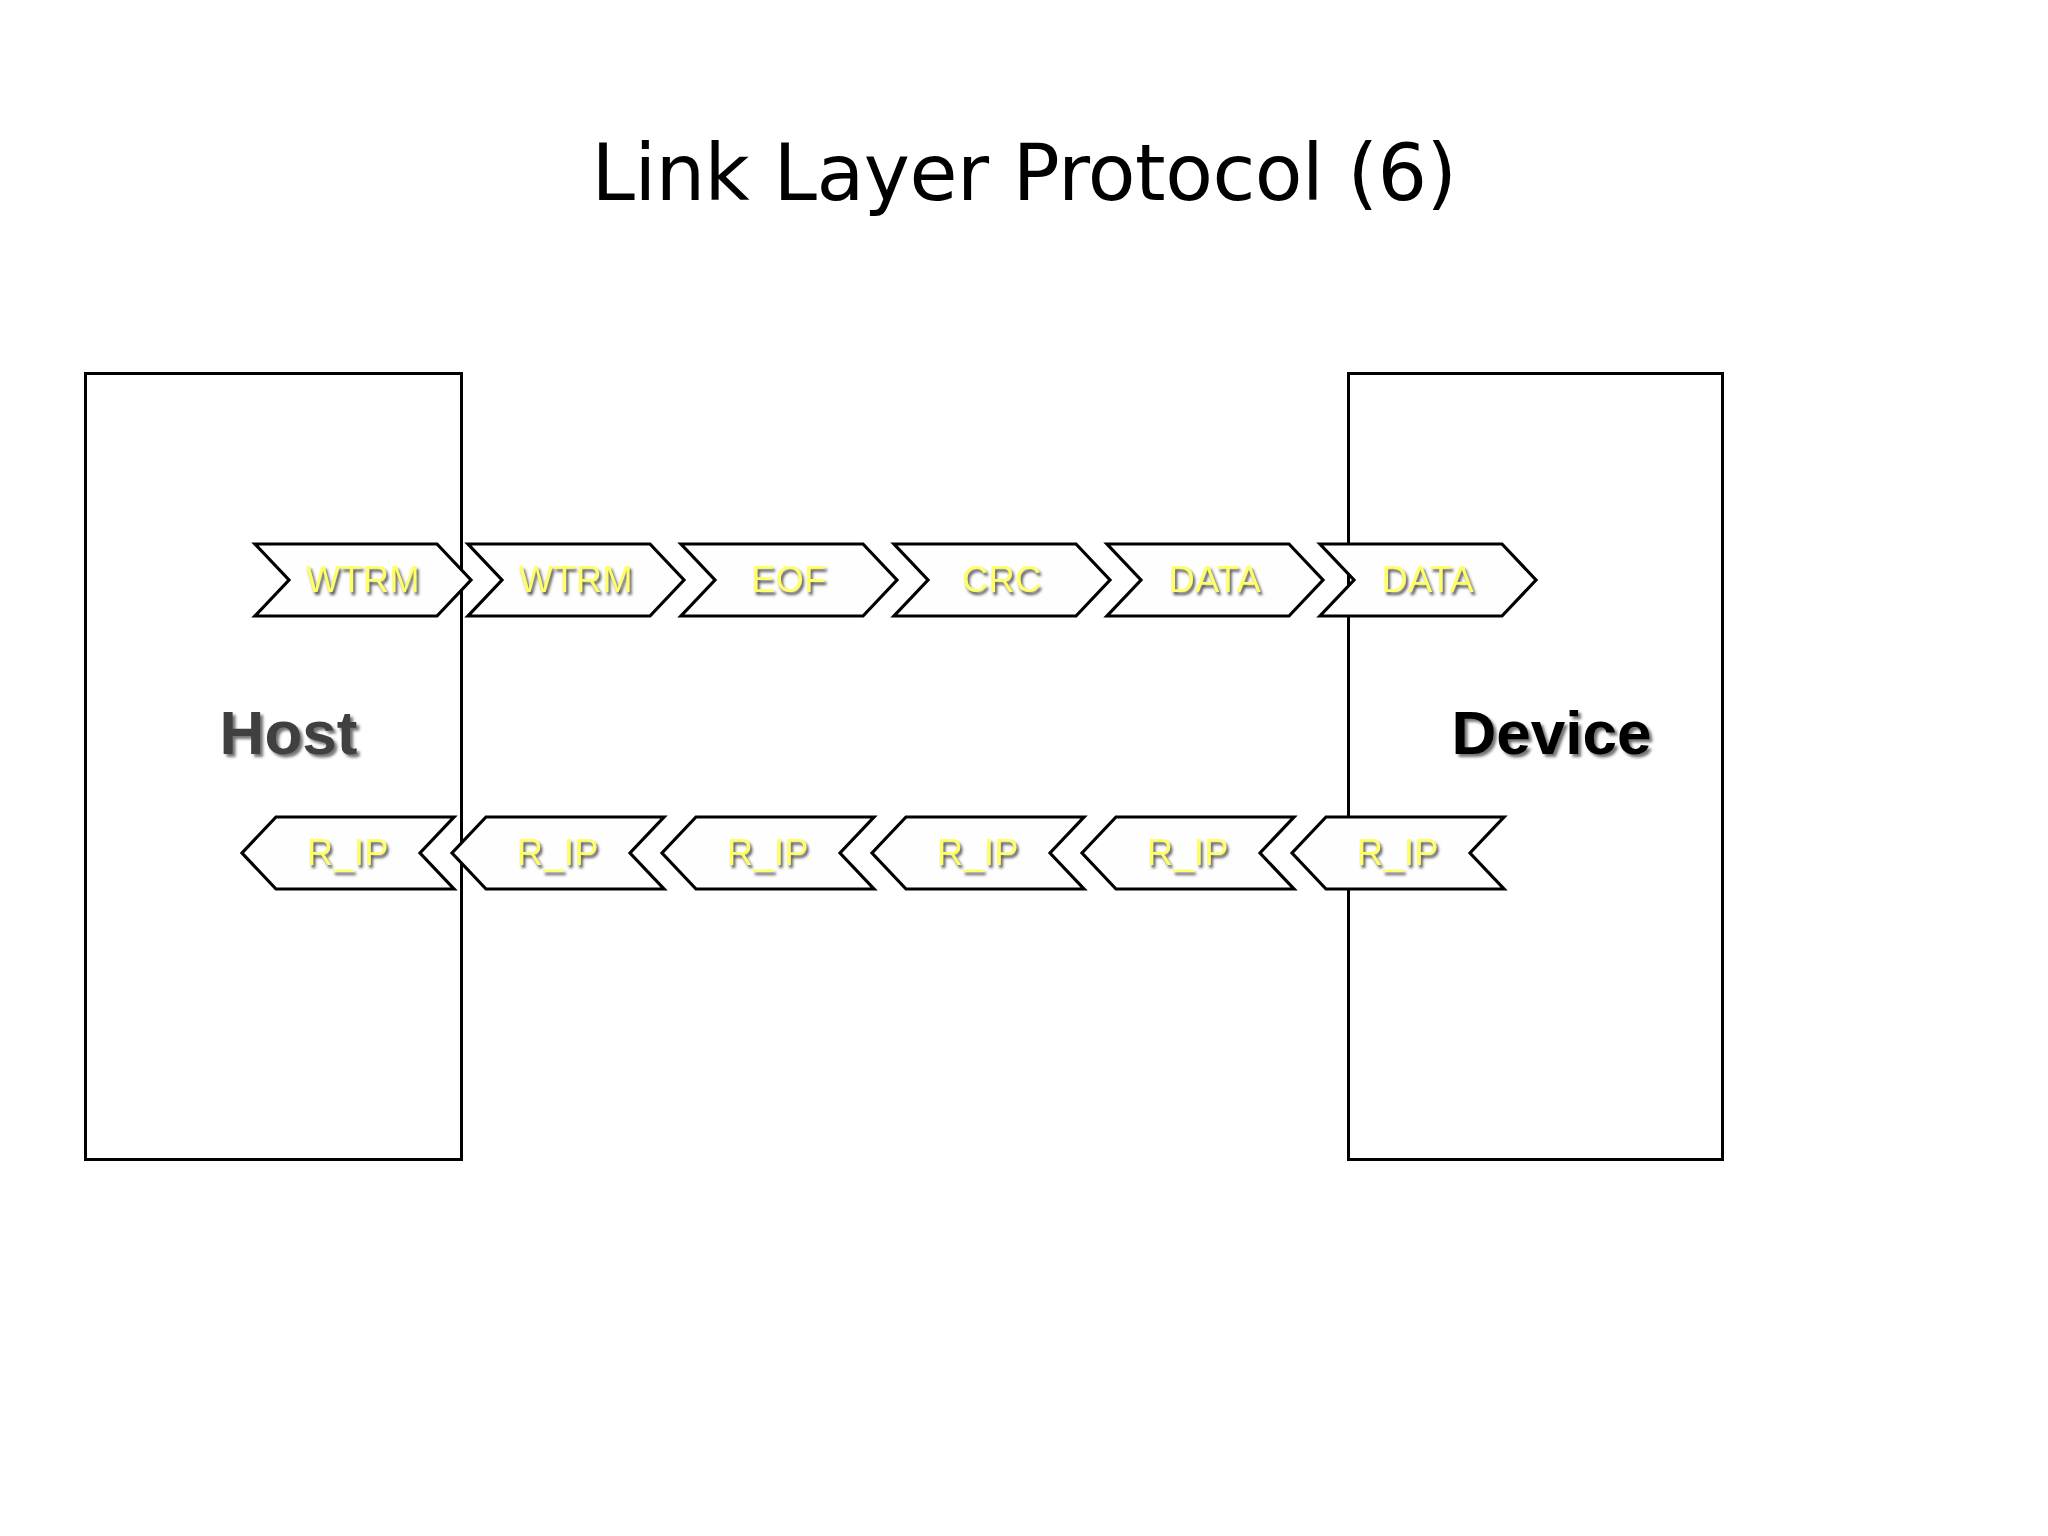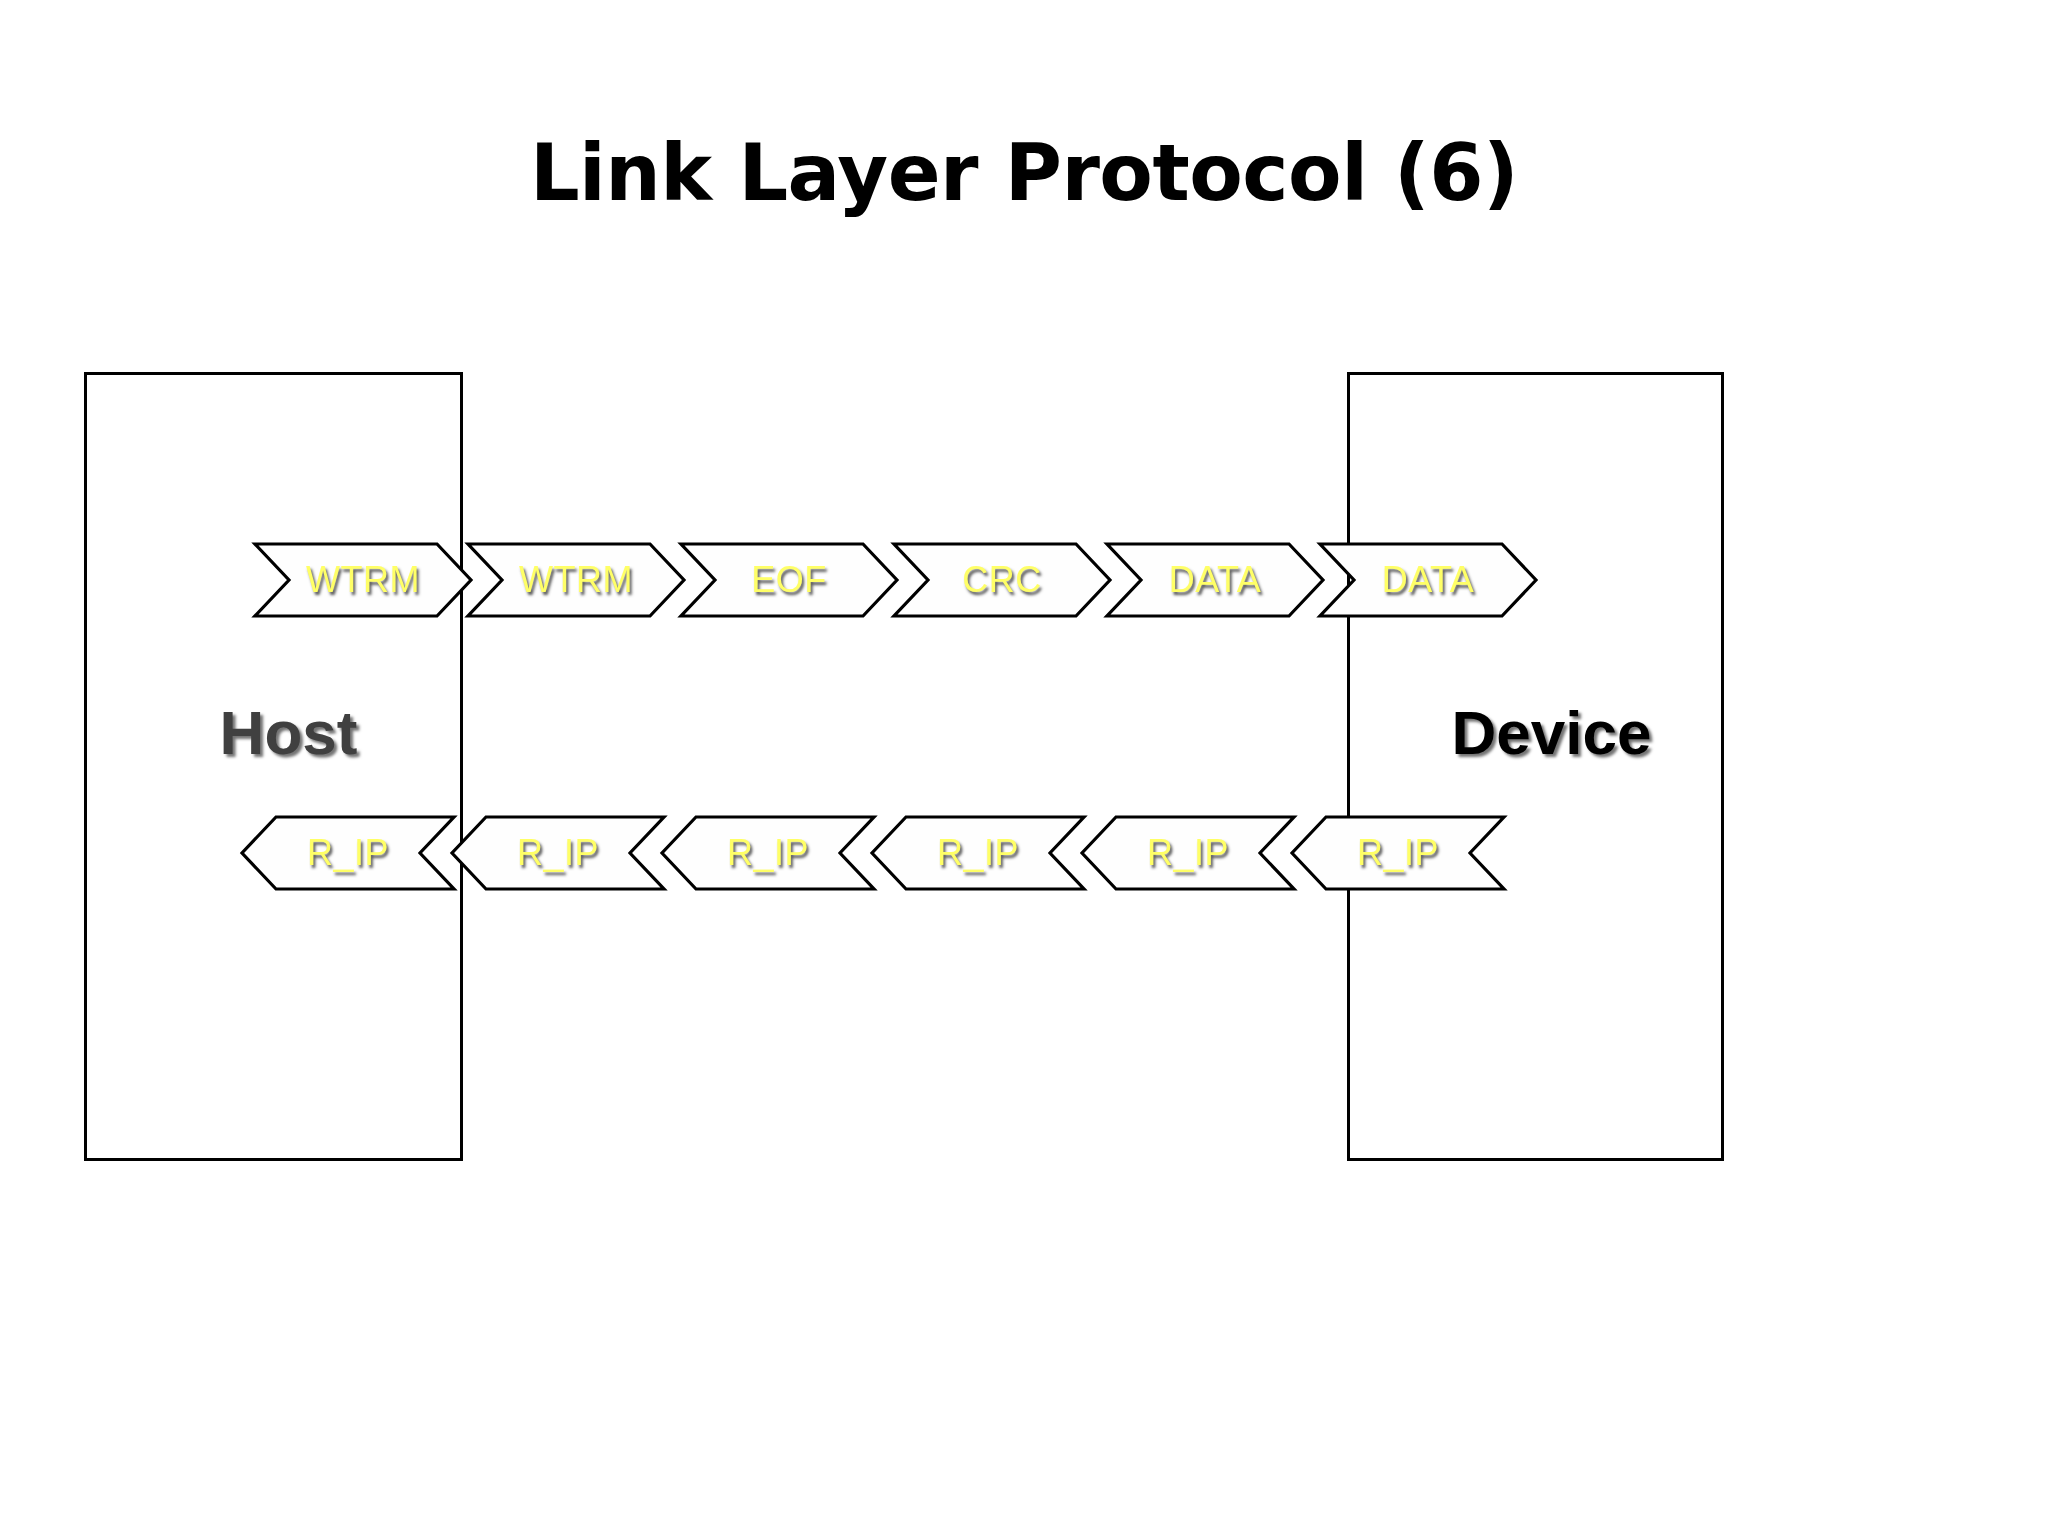--- a/index.html
+++ b/index.html
@@ -21,21 +21,21 @@
   }
 
   
   #slide-title {
     position: absolute;
     left: 0;
     top: 128px;
     width: 2048px;
     text-align: center;
     font-size: 78px;
-    font-weight: 700;
+    font-weight: 400;
     color: #000000;
     letter-spacing: -0.5px;
     font-family: "DejaVu Sans", sans-serif;
     white-space: nowrap;
   }
 
   
   .endpoint-box {
     position: absolute;
     box-sizing: border-box;

